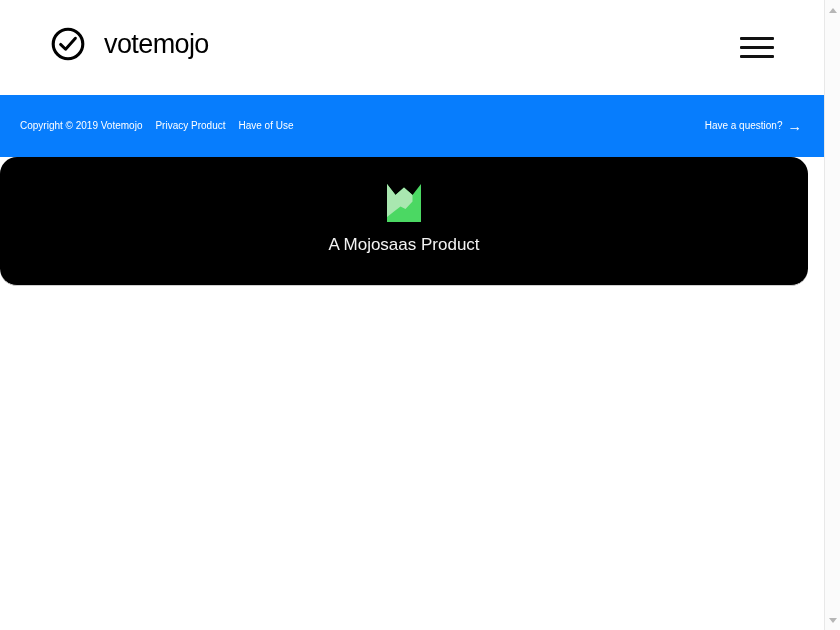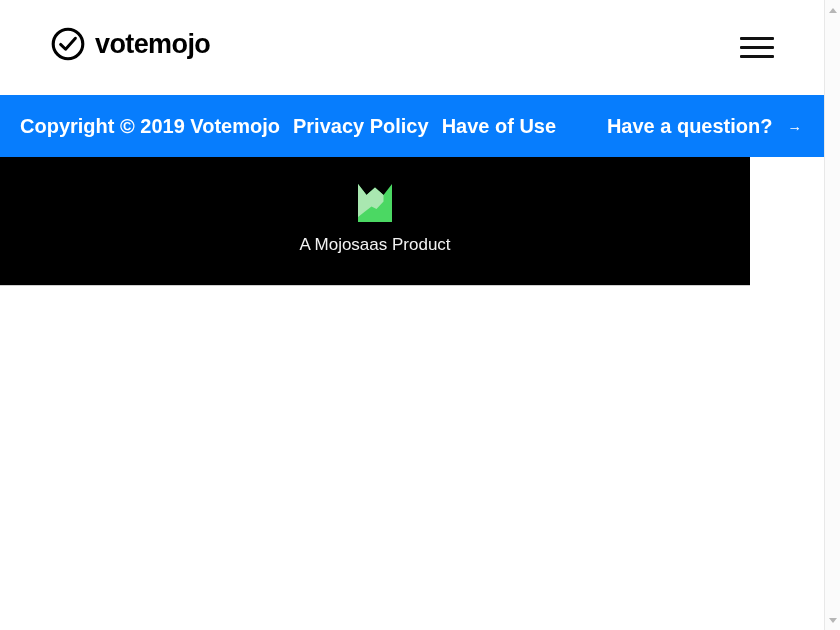--- a/index.html
+++ b/index.html
@@ -50,23 +50,23 @@
     text-decoration: none;
   }
 
   .brand-mark {
     width: 36px;
     height: 36px;
     display: block;
   }
 
   .brand-word {
-    margin-left: 9px;
+    margin-left: 18px;
     font-size: 27px;
-    font-weight: bold;
+    font-weight: normal;
     color: #000000;
     letter-spacing: -0.6px;
     line-height: 1;
     font-family: "Liberation Sans", sans-serif;
   }
 
   .hamburger {
     position: absolute;
     right: 49px;
     top: 30px;
@@ -116,52 +116,52 @@
     top: 0;
     height: 62px;
     display: flex;
     align-items: center;
   }
 
   .legal-text,
   .legal-link,
   .support-text,
   .support-mail {
-    font-size: 20px;
+    font-size: 10px;
     color: #ffffff;
     text-decoration: none;
     white-space: nowrap;
     line-height: 1;
-    font-weight: bold;
   }
   .legal-link, .support-mail { cursor: pointer; }
 
   .support-wrap {
     display: flex;
     align-items: center;
-    gap: 15px;
+    gap: 5px;
   }
   .arrow-glyph {
     font-size: 14.5px;
     color: #ffffff;
     line-height: 1;
   }
 
   
   .product-footer {
     position: relative;
-    width: 750px;
+    width: 808px;
     height: 129px;
     background: #000000;
     display: flex;
     flex-direction: column;
     align-items: center;
     justify-content: flex-start;
     box-sizing: border-box;
     border-bottom: 1px solid #cfcfcf;
+    border-radius: 17px;
   }
 
   .mojo-mark {
     margin-top: 27px;
     width: 34px;
     height: 38px;
     display: block;
   }
 
   .product-label {
@@ -233,21 +233,21 @@
         <span class="bar"></span>
         <span class="bar"></span>
       </button>
 
     </div>
 
     <div class="legal-bar">
 
       <div class="legal-left">
         <span class="legal-text">Copyright © 2019 Votemojo</span>
-        <a class="legal-link" href="#">Privacy Policy</a>
+        <a class="legal-link" href="#">Privacy Product</a>
         <a class="legal-link" href="#">Have of Use</a>
       </div>
 
       <div class="legal-right">
         <div class="support-wrap">
           <span class="support-text">Have a question?</span>
           <span class="arrow-glyph">→</span>
         </div>
       </div>
 

